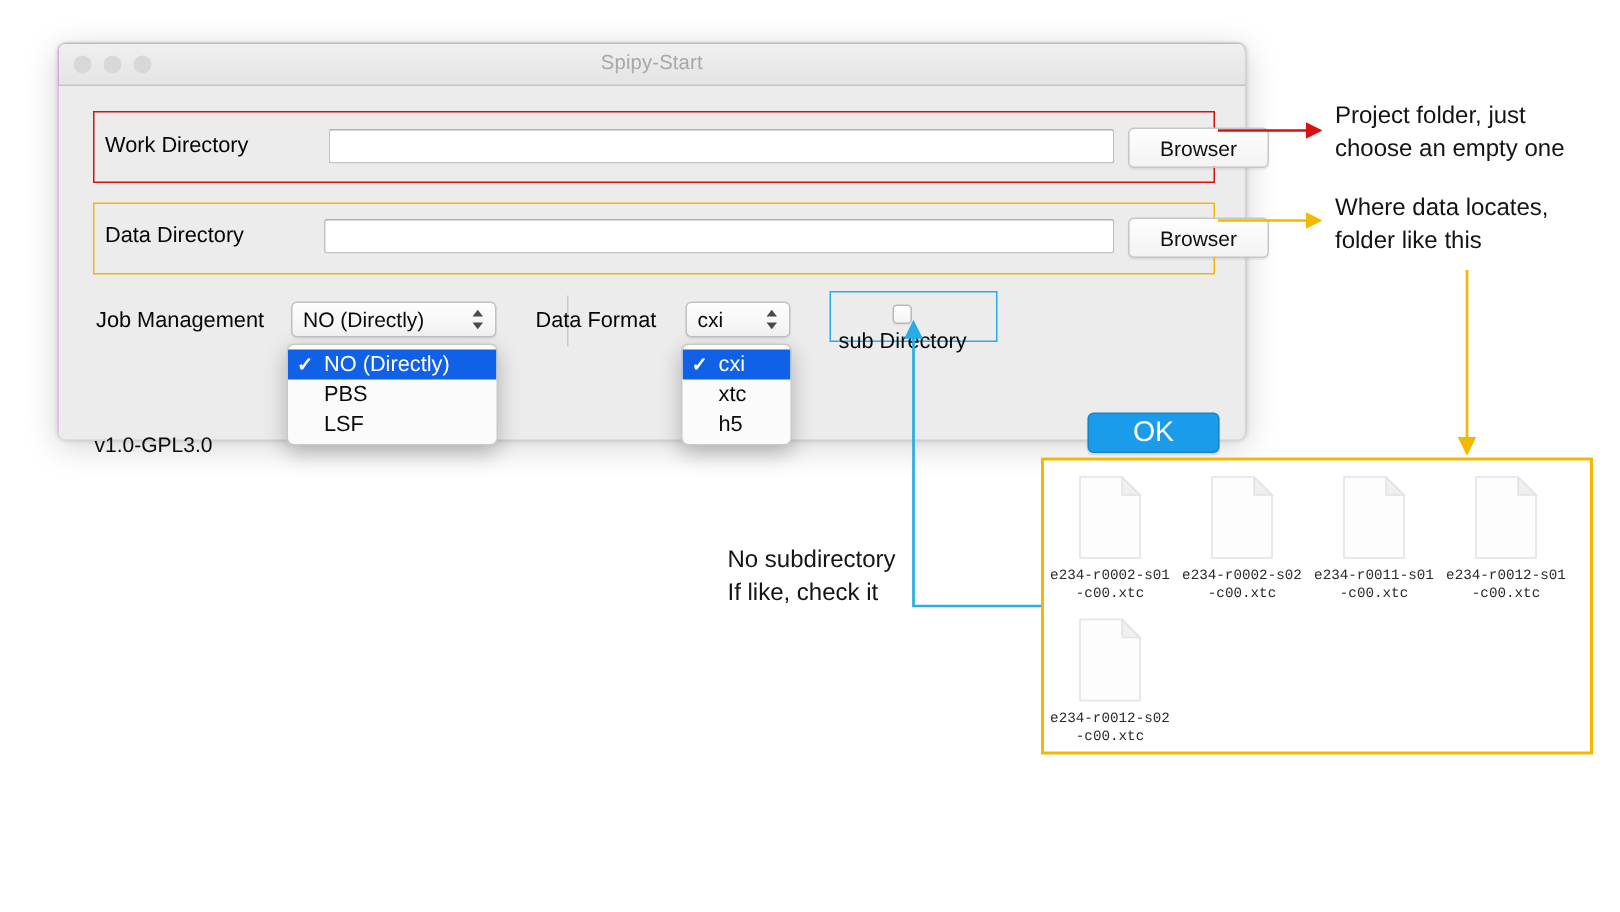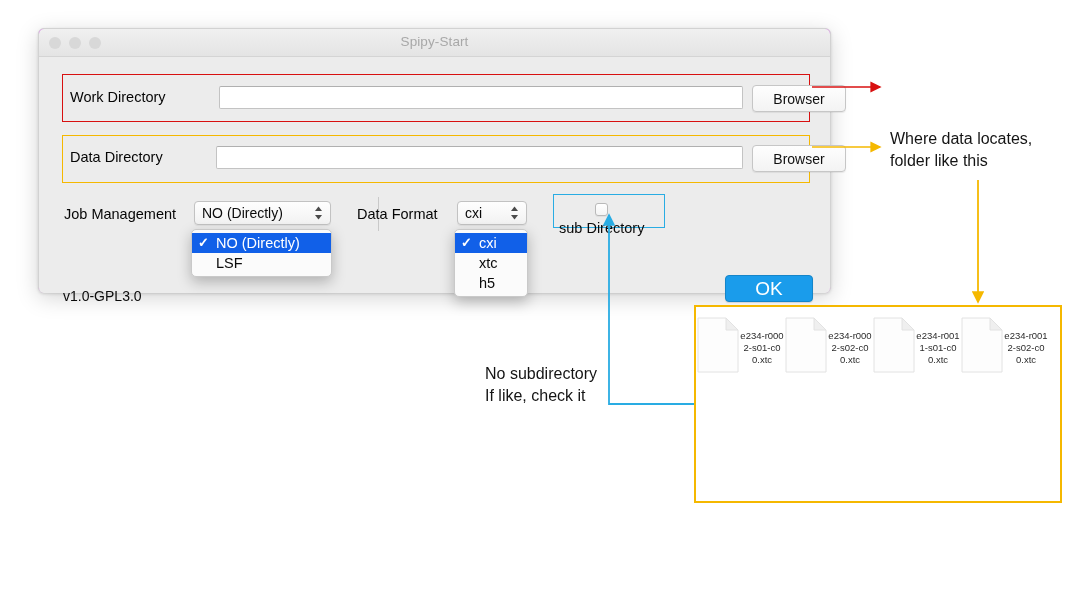--- a/index.html
+++ b/index.html
@@ -233,22 +233,23 @@
     position: absolute;
     left: 0; top: 6px;
     width: 100%;
     display: flex;
     flex-wrap: wrap;
   }
   .fileitem {
     width: 88px;
     margin: 4px 0 6px 0;
     display: flex;
-    flex-direction: row;
+    flex-direction: column;
     align-items: center;
+    font-family: Liberation Mono, monospace;
   }
   .fileicon {
     width: 44px; height: 56px;
     position: relative;
   }
   .fileicon svg { display:block; }
   .filename {
     margin-top: 5px;
     font-size: 9.5px;
     line-height: 12px;
@@ -298,20 +299,23 @@
           </svg>
         </span>
       </div>
 
       <div class="menu" style="left:152px; top:172px; width:139px;">
         <div class="menu-item sel">
           <span class="menu-check">✓</span>
           <span>NO (Directly)</span>
         </div>
         <div class="menu-item">
+          <span>PBS</span>
+        </div>
+        <div class="menu-item">
           <span>LSF</span>
         </div>
       </div>
 
       <div style="position:absolute; left:339px; top:140px; width:1px; height:34px; background:#c9c9c9;"></div>
 
       <div class="row-label" style="left:318px; top:149px;">Data Format</div>
       <div class="popup-btn" style="left:418px; top:144px; width:70px;">
         <span>cxi</span>
         <span class="popup-arrows">
@@ -340,20 +344,22 @@
         <span class="checkbox"></span>
         <span class="checklabel">sub Directory</span>
       </div>
 
       <div class="version" style="left:24px; top:231px;">v1.0-GPL3.0</div>
       <div class="ok-button" style="left:686px; top:218px; width:86px; height:25px;">OK</div>
 
     </div>
   </div>
 
+  <div class="anno-text" style="left:890px; top:67px; width:185px;">Project folder, just
+choose an empty one</div>
 
   <div class="anno-text" style="left:890px; top:128px; width:180px;">Where data locates,
 folder like this</div>
 
   <div class="anno-text" style="left:485px; top:363px; width:200px;">No subdirectory
 If like, check it</div>
 
   <svg class="overlay" viewBox="0 0 1080 608">
     <defs>
       <marker id="ar-red" markerWidth="7" markerHeight="7" refX="6" refY="3.5" orient="auto">
@@ -406,27 +412,36 @@
         <span class="fileicon">
           <svg viewBox="0 0 44 56" width="44" height="56">
             <path d="M2 1 h28 l12 12 v42 h-40 z" fill="#fdfdfd" stroke="#e2e2e2" stroke-width="1"></path>
             <path d="M30 1 l12 12 h-12 z" fill="#efefef" stroke="#e2e2e2" stroke-width="1"></path>
           </svg>
         </span>
         <span class="filename">e234-r0011-s01-c00.xtc</span>
       </div>
 
 
-
       <div class="fileitem">
         <span class="fileicon">
           <svg viewBox="0 0 44 56" width="44" height="56">
             <path d="M2 1 h28 l12 12 v42 h-40 z" fill="#fdfdfd" stroke="#e2e2e2" stroke-width="1"></path>
             <path d="M30 1 l12 12 h-12 z" fill="#efefef" stroke="#e2e2e2" stroke-width="1"></path>
           </svg>
         </span>
+        <span class="filename">e234-r0012-s01-c00.xtc</span>
+      </div>
+
+      <div class="fileitem">
+        <span class="fileicon">
+          <svg viewBox="0 0 44 56" width="44" height="56">
+            <path d="M2 1 h28 l12 12 v42 h-40 z" fill="#fdfdfd" stroke="#e2e2e2" stroke-width="1"></path>
+            <path d="M30 1 l12 12 h-12 z" fill="#efefef" stroke="#e2e2e2" stroke-width="1"></path>
+          </svg>
+        </span>
         <span class="filename">e234-r0012-s02-c00.xtc</span>
       </div>
 
     </div>
   </div>
 
 </div>
 
 </body></html>

